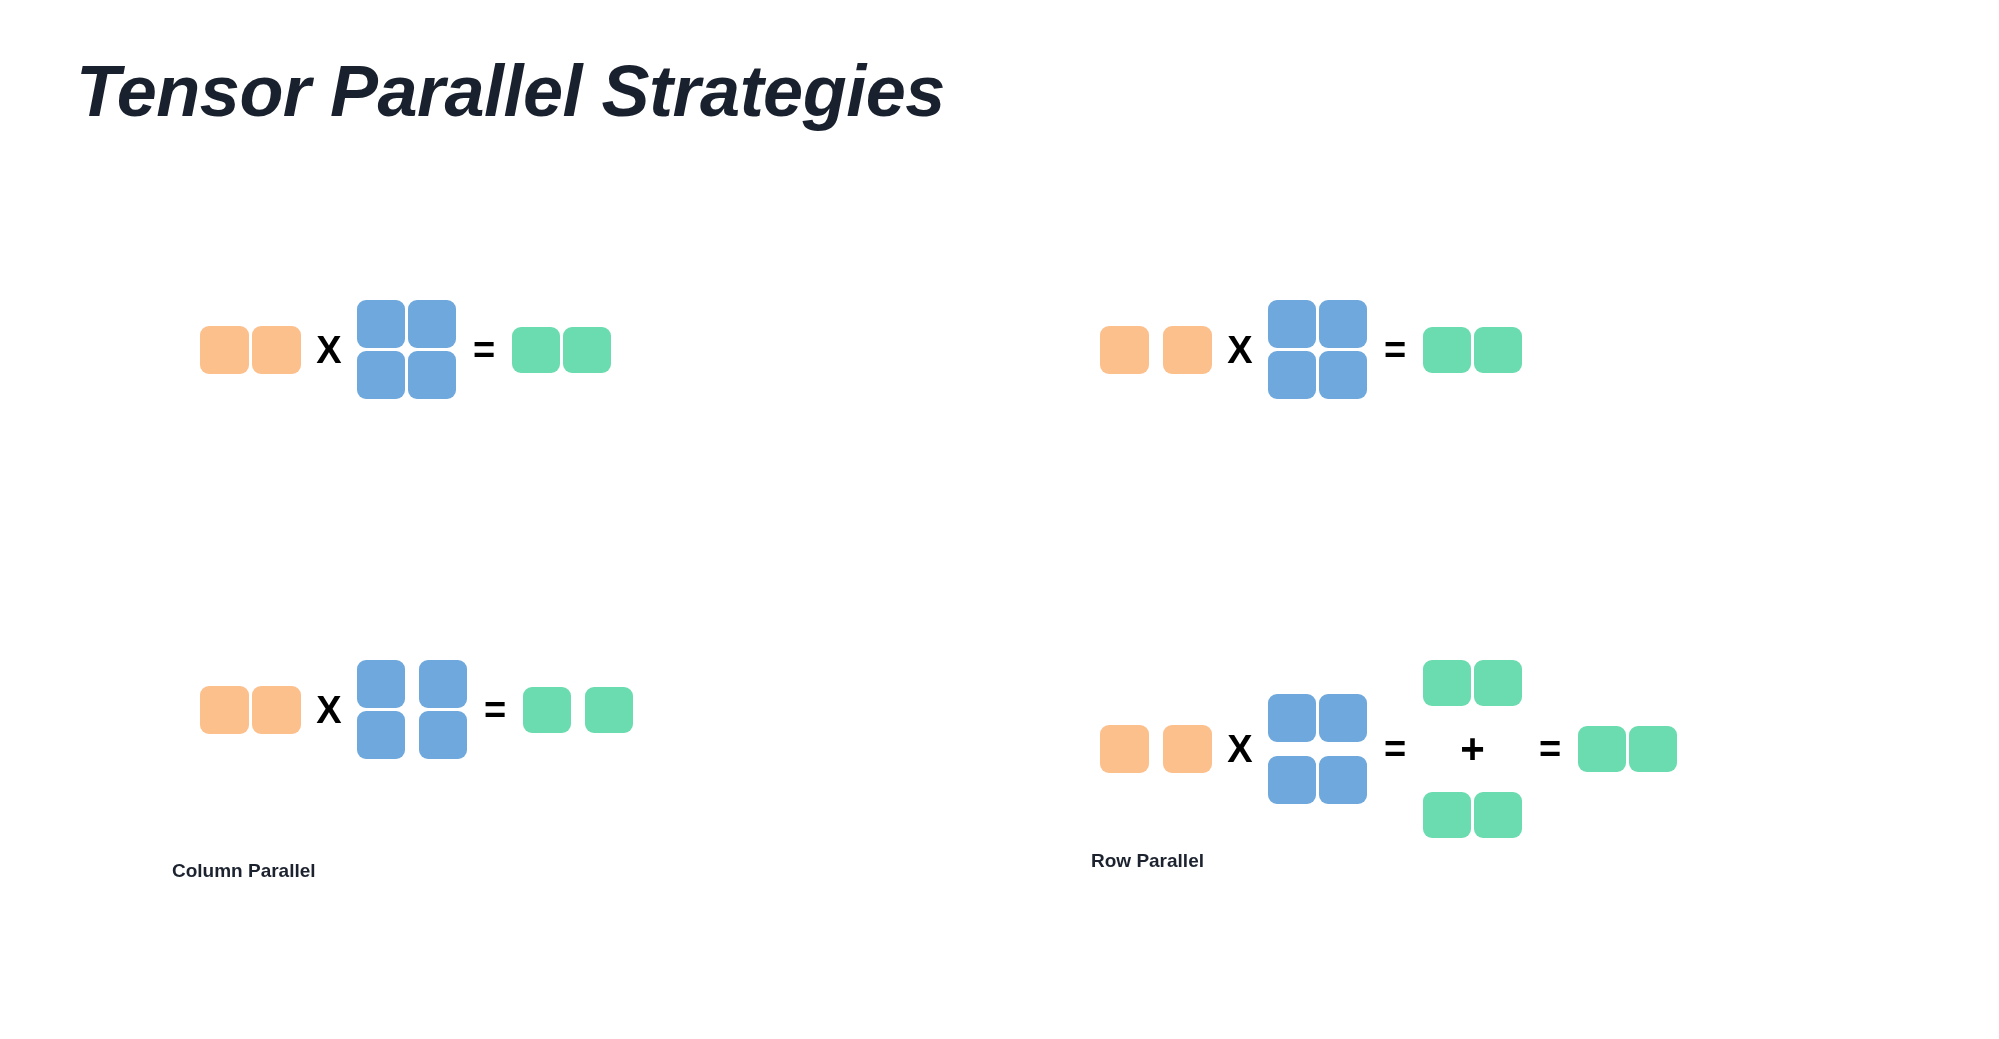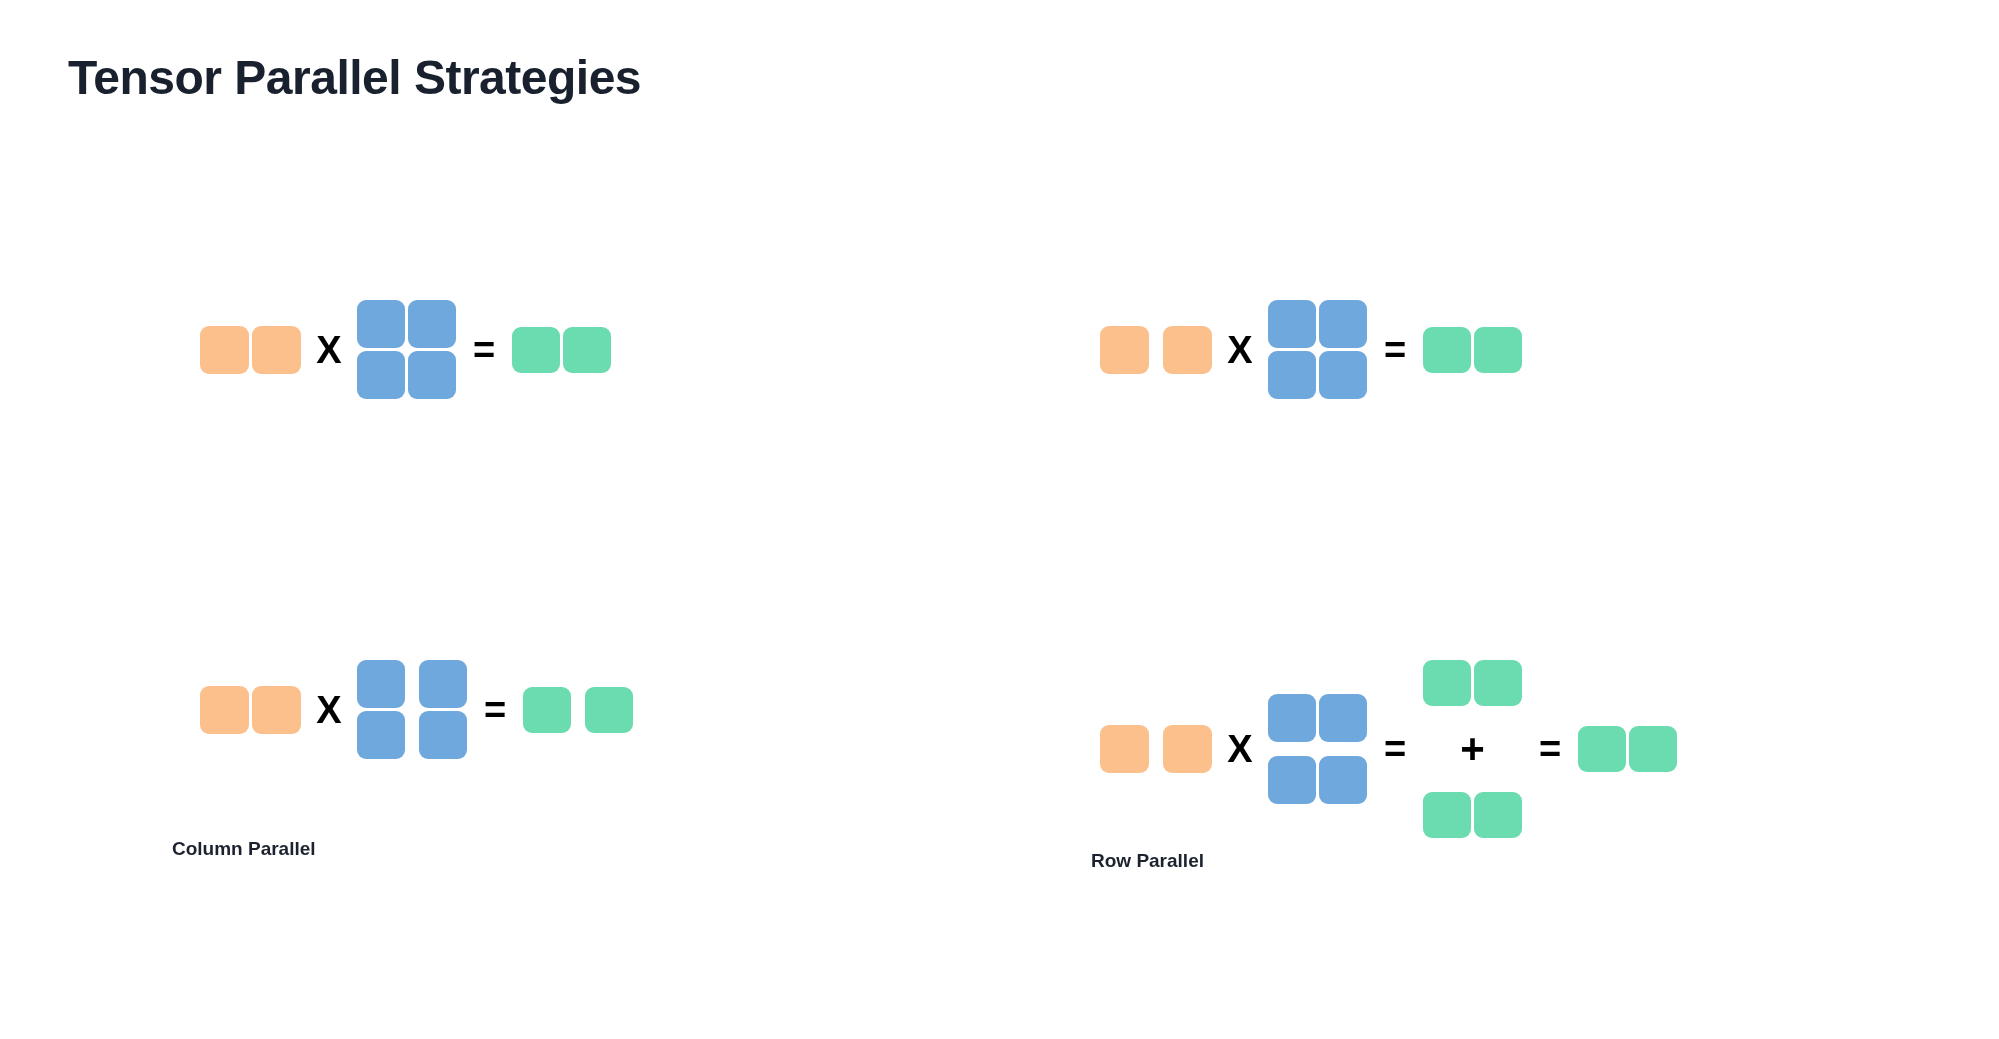--- a/index.html
+++ b/index.html
@@ -11,28 +11,29 @@
     width: 1999px;
     height: 1039px;
     position: relative;
     font-family: "Liberation Sans", sans-serif;
     overflow: hidden;
   }
 
   
   .page-title {
     position: absolute;
-    left: 68px;
+    left: 76px;
     top: 52px;
-    font-size: 48px;
+    font-size: 72px;
     font-weight: bold;
     color: #19212e;
     letter-spacing: -0.5px;
     line-height: 1.1;
     white-space: nowrap;
+    font-style: italic;
   }
 
   
   .panel {
     position: absolute;
   }
   .eq-row {
     display: flex;
     align-items: center;
   }
@@ -206,21 +207,21 @@
     <div class="matrix">
       <div class="mrow gap-wide">
         <div class="cell c-green"></div>
         <div class="cell c-green"></div>
       </div>
     </div>
 
   </div>
 </div>
 
-<div class="caption" style="left:172px; top:838px;">Column Parallel</div>
+<div class="caption" style="left:172px; top:860px;">Column Parallel</div>
 
 <div class="panel" style="left:1100px; top:660px;">
   <div class="eq-row">
 
     <div class="matrix">
       <div class="mrow gap-wide">
         <div class="cell c-orange"></div>
         <div class="cell c-orange"></div>
       </div>
     </div>

